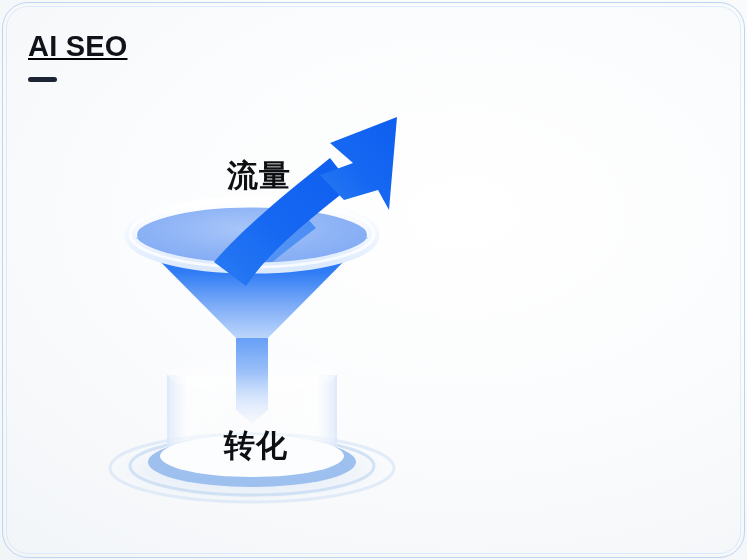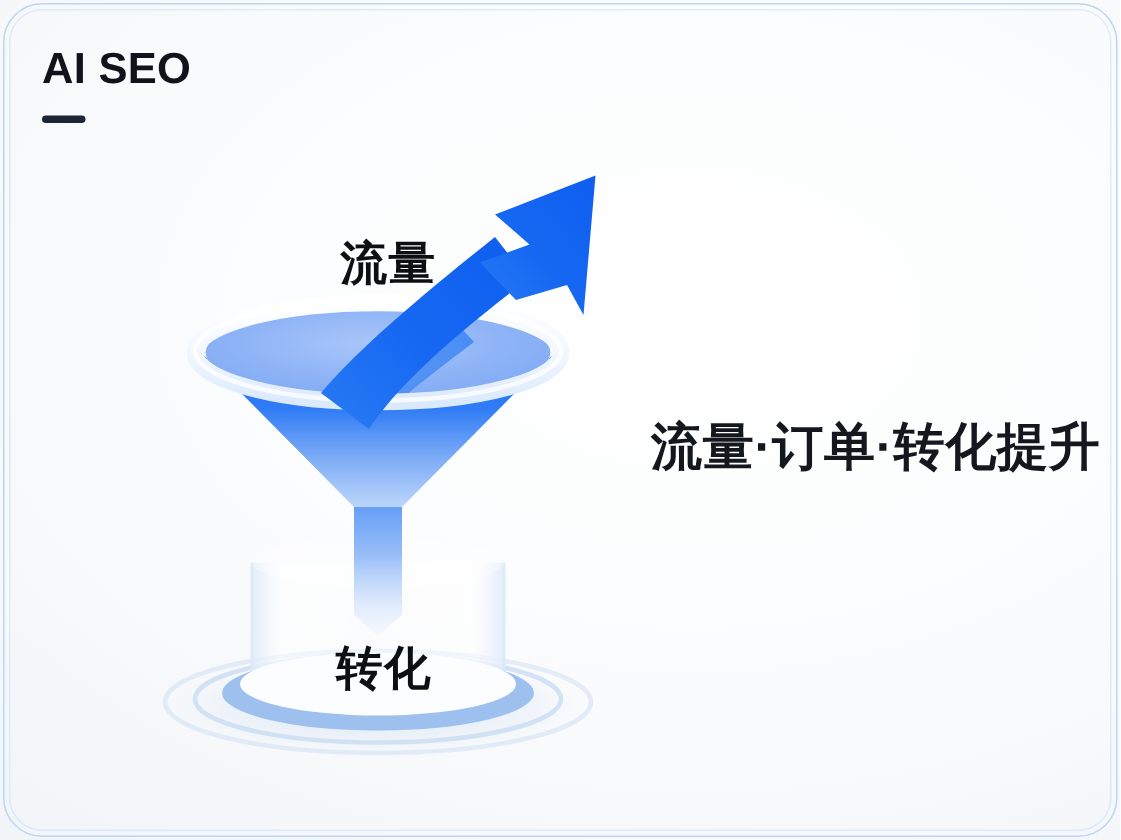--- a/index.html
+++ b/index.html
@@ -40,20 +40,21 @@
     pointer-events: none;
     z-index: 30;
   }
 
   
   #header {
     position: absolute;
     left: 28px;
     top: 32px;
     z-index: 20;
+    text-decoration: underline;
   }
   #brand-title {
     font-size: 29px;
     font-weight: bold;
     letter-spacing: 0.2px;
     color: #10131a;
     line-height: 1;
     white-space: nowrap;
   }
   #brand-rule {
@@ -212,15 +213,14 @@
                  C300 226 266 256 246 286 Z" fill="url(#arrowGrad)"></path>
 
         <path d="M397 117 L330 143 L353 163 L320 175 L344 200 L378 190 L389 210 Z" fill="url(#arrowGrad)"></path>
       </g>
     </svg>
 
     <div class="glabel" id="label-convert">转化</div>
     <div class="glabel" id="label-traffic">流量</div>
   </div>
 
-  <div id="tagline">流量·订单·转化提升</div>
 
 </div>
 
 </body></html>

